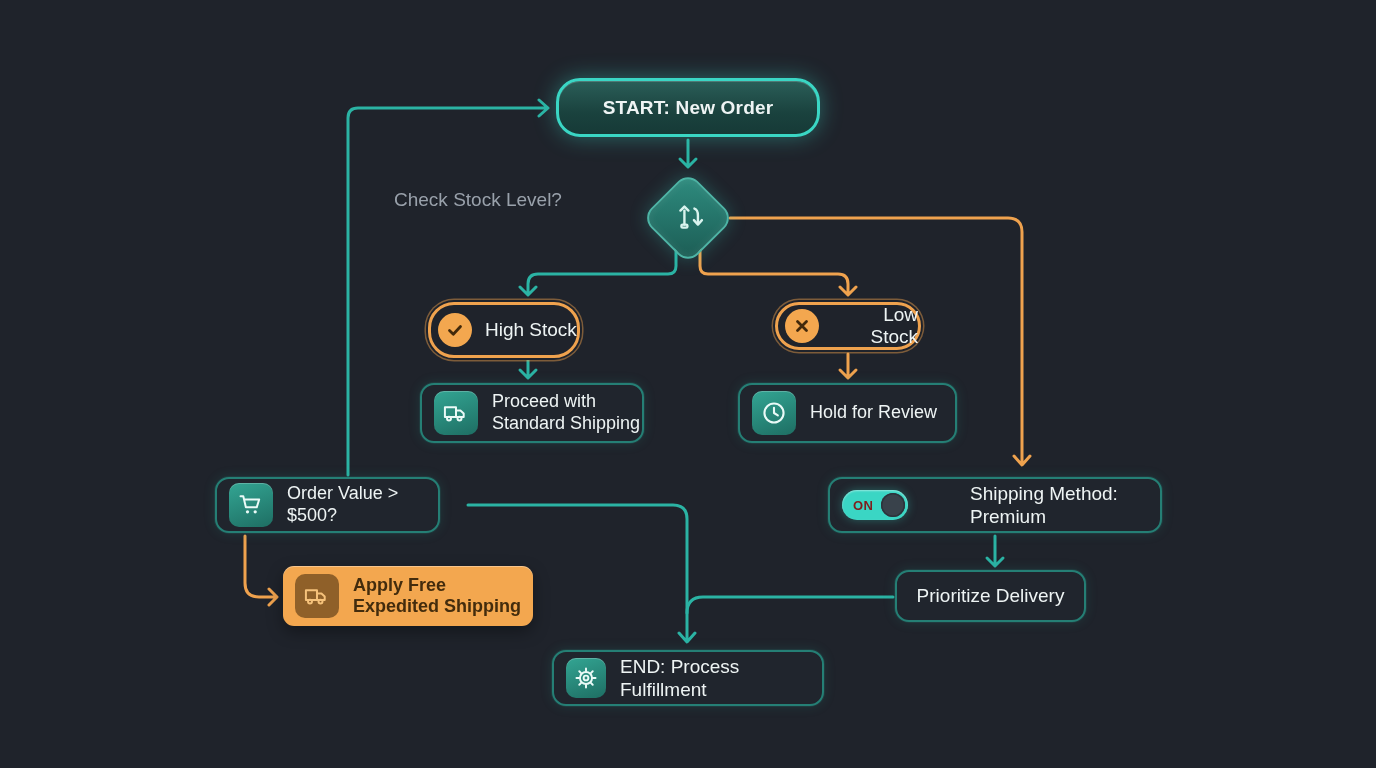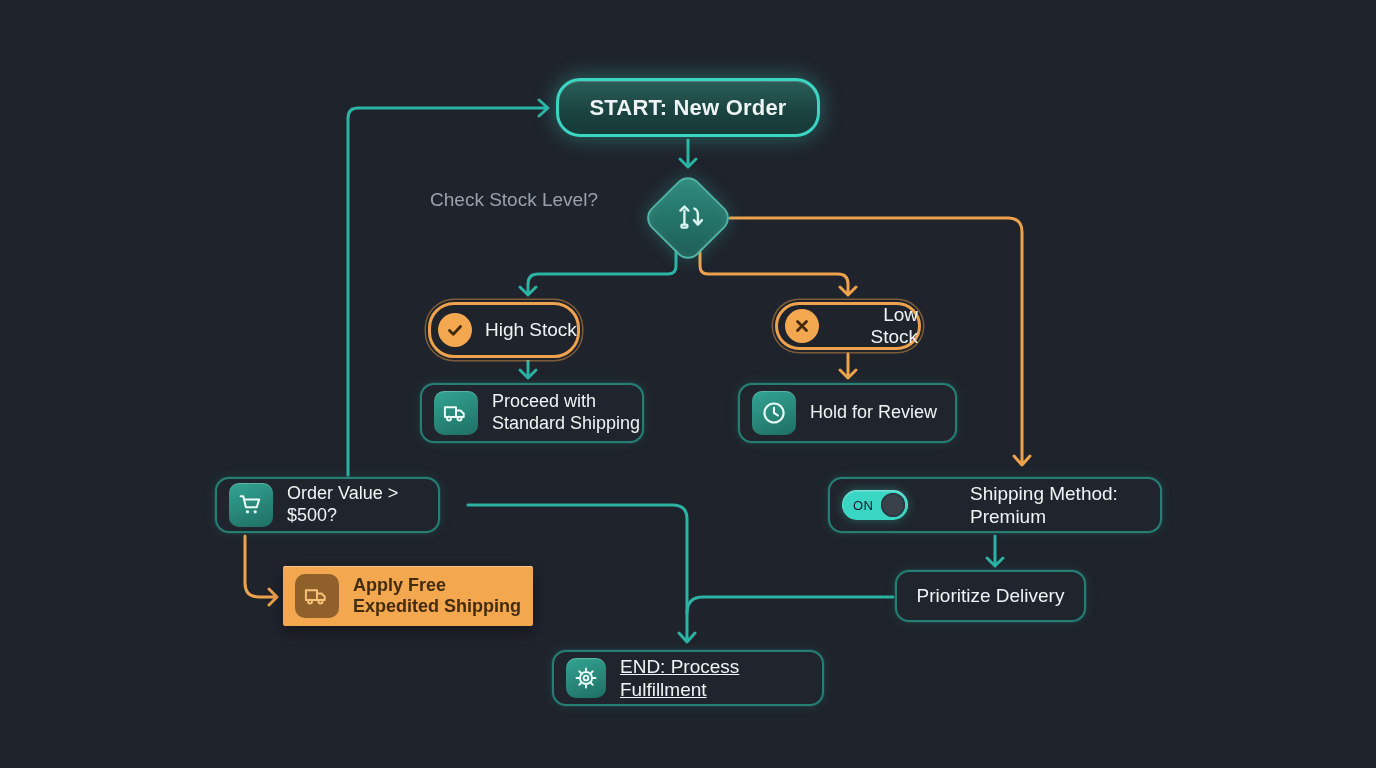--- a/index.html
+++ b/index.html
@@ -28,26 +28,26 @@
   .line-orange{stroke:var(--orange);}
 
   .node{position:absolute;display:flex;align-items:center;color:var(--text-light);}
 
   .start-node{
     justify-content:center;
     background:linear-gradient(180deg,#2a5e58 0%,#1a423e 60%,#163a37 100%);
     border:3px solid var(--teal-bright);
     border-radius:24px;
     box-shadow:0 0 22px rgba(58,214,196,.40), inset 0 1px 0 rgba(255,255,255,.18);
-    font-size:22px;font-weight:700;letter-spacing:.2px;
+    font-size:19px;font-weight:700;letter-spacing:.2px;
   }
 
   .decision-label{
     position:absolute;color:var(--text-muted);
-    font-size:19px;text-align:center;
+    font-size:19px;text-align:left;
   }
 
   .diamond{
     position:absolute;width:66px;height:66px;
     transform:rotate(45deg);
     background:linear-gradient(135deg,#2f8d80 0%,#236f65 60%,#1c5b53 100%);
     border:2px solid #4db4a5;
     border-radius:14px;
     box-shadow:0 0 18px rgba(58,214,196,.28), inset 0 0 10px rgba(255,255,255,.08);
     display:flex;align-items:center;justify-content:center;
@@ -80,38 +80,38 @@
     box-shadow:inset 0 1px 0 rgba(255,255,255,.22);
     display:flex;align-items:center;justify-content:center;
   }
   .icon-chip.small{width:40px;height:40px;}
   .card .node-label{line-height:1.22;}
   .wrap-160{max-width:160px;}
   .wrap-190{max-width:190px;}
 
   .orange-card{
     background:var(--orange-fill);
-    border-radius:2px;
+    border-radius:11px;
     box-shadow:0 6px 16px rgba(0,0,0,.35), inset 0 1px 0 rgba(255,255,255,.35);
     color:var(--text-on-orange);
     padding-left:12px;gap:14px;font-size:18px;font-weight:700;
   }
   .orange-card .icon-chip{
     background:rgba(43,26,4,.50);
     box-shadow:none;
   }
 
   .toggle{
     width:66px;height:30px;border-radius:15px;flex:0 0 auto;
     background:var(--teal-bright);
     display:flex;align-items:center;
     position:relative;
     box-shadow:inset 0 1px 2px rgba(255,255,255,.45), 0 0 10px rgba(58,214,196,.35);
   }
-  .toggle-label{font-size:13px;font-weight:400;color:#0f172a;margin-left:11px;letter-spacing:.3px;}
+  .toggle-label{font-size:13px;font-weight:700;color:#7f1d1d;margin-left:11px;letter-spacing:.3px;}
   .toggle-knob{
     position:absolute;right:3px;top:3px;width:24px;height:24px;border-radius:50%;
     background:#39424b;box-shadow:inset 0 0 0 1.5px #2c343c;
   }
   .center-text{justify-content:center;font-size:19px;}
   .node-label{white-space:pre-line;}
 </style>
 </head>
 <body>
 
@@ -219,21 +219,21 @@
         <circle cx="15" cy="16.8" r="1.7"></circle>
       </svg>
     </span>
     <span class="node-label wrap-190">Apply Free Expedited Shipping</span>
   </div>
 
   <div class="node card center-text" style="left:895px;top:570px;width:191px;height:52px;padding-left:0;">
     <span class="node-label">Prioritize Delivery</span>
   </div>
 
-  <div class="node card" style="left:552px;top:650px;width:272px;height:56px;font-size:19px;text-decoration:underline;">
+  <div class="node card" style="left:552px;top:650px;width:272px;height:56px;font-size:19px;">
     <span class="icon-chip small">
       <svg width="26" height="26" viewBox="0 0 24 24" fill="none" stroke="#eafaf7" stroke-width="1.8" stroke-linecap="round">
         <circle cx="12" cy="12" r="5.6"></circle>
         <circle cx="12" cy="12" r="2.2"></circle>
         <path d="M12 3.2 V5.6 M12 18.4 V20.8 M3.2 12 H5.6 M18.4 12 H20.8 M5.8 5.8 L7.5 7.5 M16.5 16.5 L18.2 18.2 M18.2 5.8 L16.5 7.5 M7.5 16.5 L5.8 18.2"></path>
       </svg>
     </span>
     <span class="node-label">END: Process Fulfillment</span>
   </div>
 

